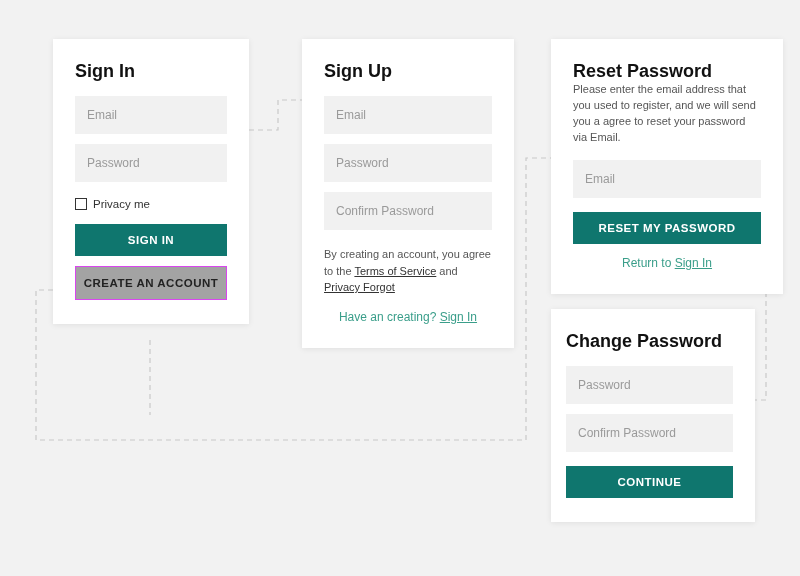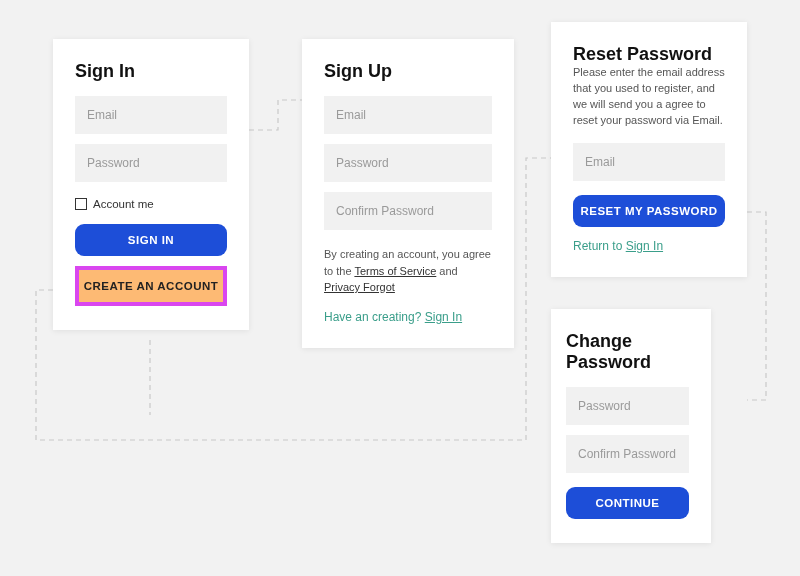--- a/index.html
+++ b/index.html
@@ -58,48 +58,48 @@
     padding: 10px 0;
     font-size: 11.5px;
     font-weight: 700;
     letter-spacing: 0.5px;
     text-align: center;
     border: none;
     cursor: pointer;
     text-transform: uppercase;
   }
   .btn-primary {
-    background: #1d4ed8;
+    background: #0f766e;
     color: #fff;
-    border-radius: 9px;
   }
   .btn-outline {
-    background: #fdba74;
+    background: #a3a3a3;
     color: #222;
-    border: 4px solid #d946ef;
+    border: 1px solid #d946ef;
   }
   .link-center {
+    text-align: center;
     font-size: 12px;
     margin-top: 12px;
   }
   .link-teal { color: #3a9e8a; cursor: pointer; }
   .link-underline { text-decoration: underline; }
   .terms {
     font-size: 11px;
     color: #555;
     line-height: 1.5;
     margin: 6px 0 14px 0;
   }
   .terms a { color: #333; text-decoration: underline; cursor: pointer; }
 
   
   #signin { left: 53px;  top: 39px;  width: 196px; }
   #signup { left: 302px; top: 39px;  width: 212px; }
-  #reset  { left: 551px; top: 22px;  width: 196px; }
-  #change { left: 551px; top: 309px; width: 160px; padding-left: 15px; }
+  #reset  { left: 551px; top: 39px;  width: 232px; }
+  #change { left: 551px; top: 309px; width: 204px; padding-left: 15px; }
 
   
   svg.connectors {
     position: absolute;
     left: 0; top: 0;
     width: 800px; height: 576px;
     pointer-events: none;
   }
   svg.connectors path,
   svg.connectors line,
@@ -124,21 +124,21 @@
   <polyline points="747,212 766,212 766,400 747,400"></polyline>
 
 </svg>
 
 <div class="card" id="signin">
   <h2>Sign In</h2>
   <input class="field" type="text" placeholder="Email" style="">
   <input class="field" type="password" placeholder="Password" style="">
   <div class="checkbox-row">
     <span class="checkbox-box"></span>
-    <span>Account me</span>
+    <span>Privacy me</span>
   </div>
   <button class="btn btn-primary">Sign In</button>
   <div style="height:10px"></div>
   <button class="btn btn-outline">Create an Account</button>
 </div>
 
 <div class="card" id="signup">
   <h2>Sign Up</h2>
   <input class="field" type="text" placeholder="Email" style="">
   <input class="field" type="password" placeholder="Password" style="">

